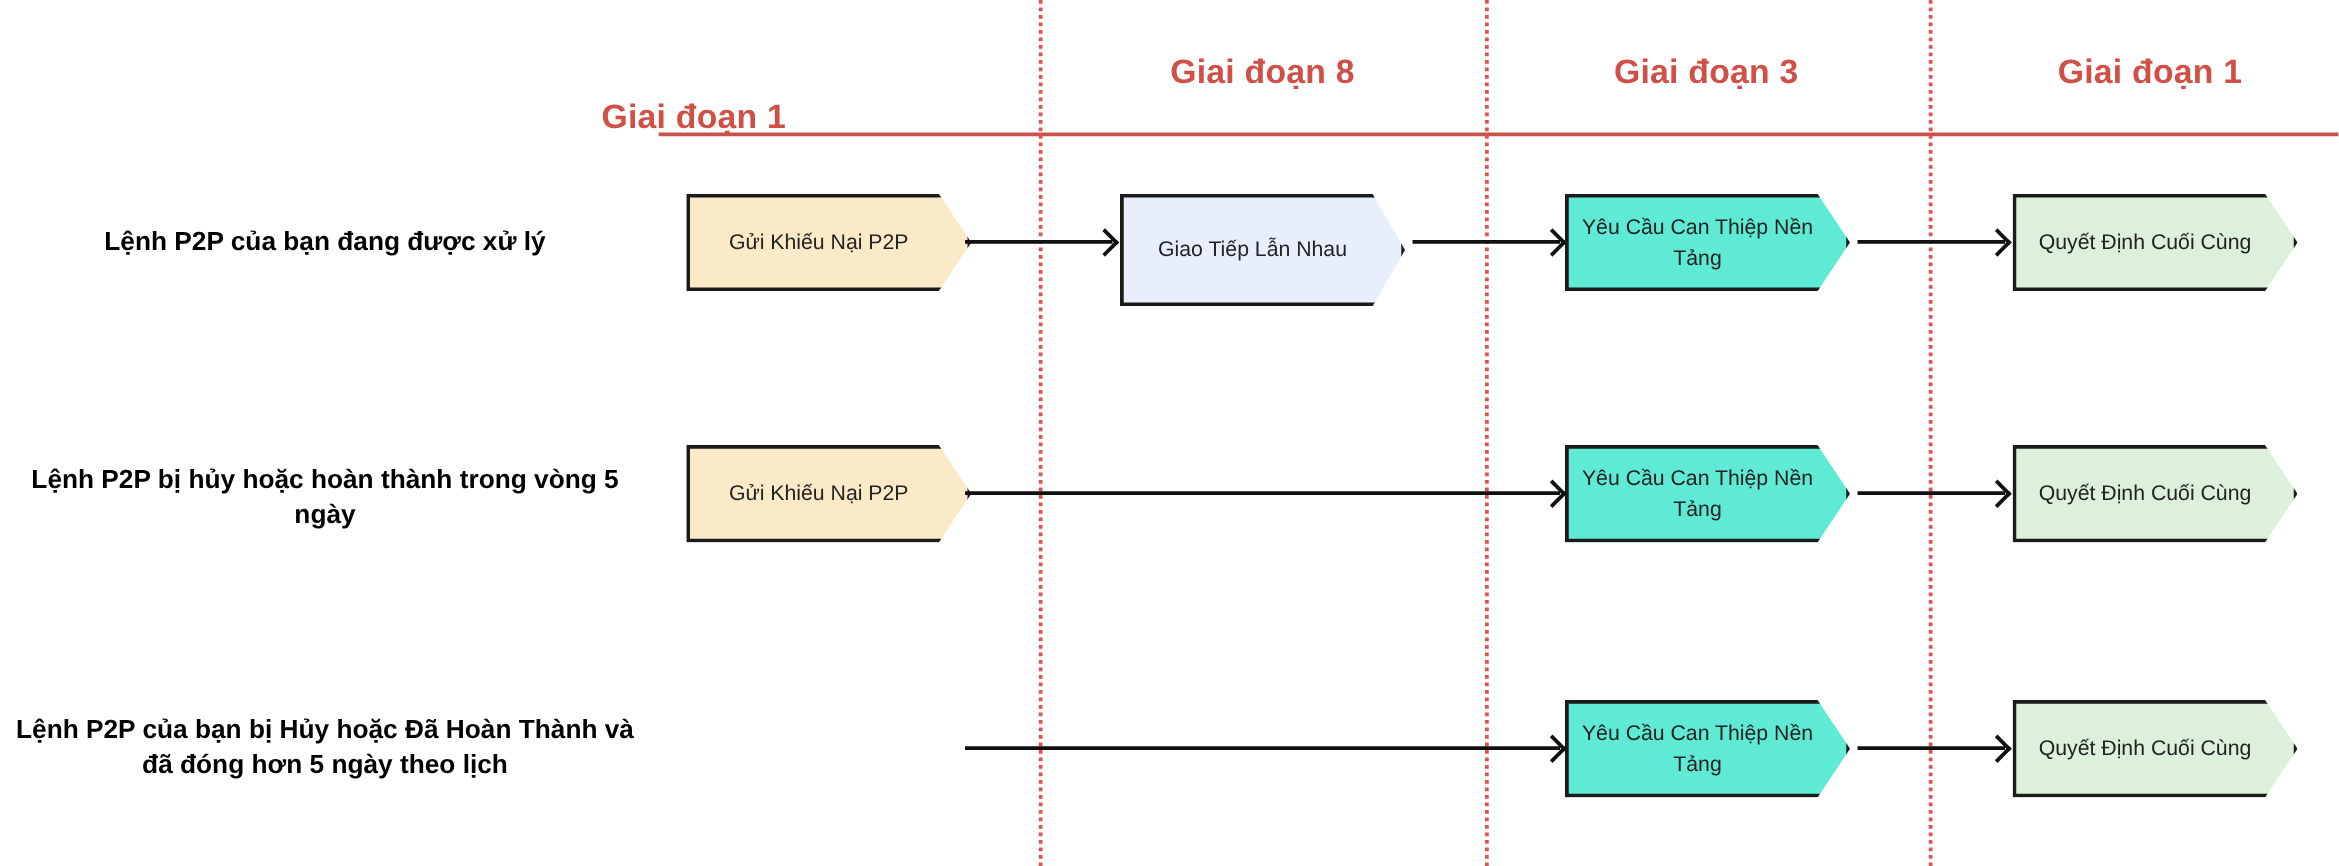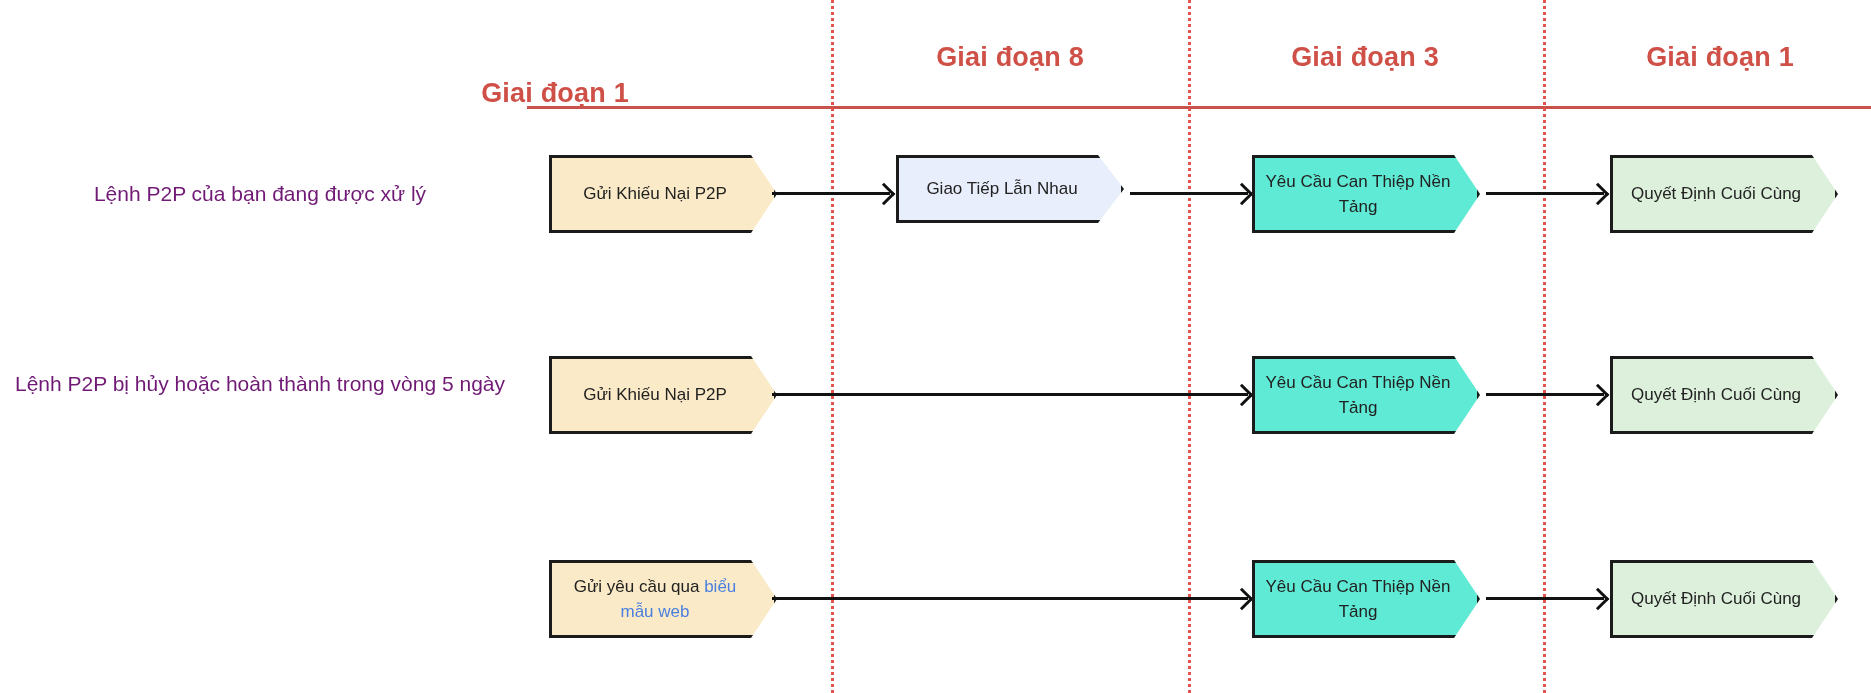--- a/index.html
+++ b/index.html
@@ -49,22 +49,22 @@
     height: 693px;
     border-left: 3px dotted #e0534f;
   }
 
   
   .row-label {
     position: absolute;
     width: 520px;
     text-align: center;
     font-size: 21px;
-    font-weight: normal;
-    color: #701a75;
+    font-weight: bold;
+    color: #000000;
     line-height: 1.35;
   }
   .row-label.left-1 { left: 0px; }
 
   
   .node {
     position: absolute;
     box-sizing: border-box;
     border: 3.5px solid #1b1b1b;
     display: flex;
@@ -120,21 +120,21 @@
   <div class="v-divider" style="left:1543px;"></div>
 
   <div class="row-label left-1" style="top:180px;">Lệnh P2P của bạn đang được xử lý</div>
 
   <div class="node fill-yellow" style="left:538px;top:155px;width:228px;height:78px;">
     <span class="label">Gửi Khiếu Nại P2P</span>
   </div>
 
   <div class="arrow" style="left:772px;top:192px;width:118px;"></div>
 
-  <div class="node fill-blue" style="left:896px;top:155px;width:228px;height:68px;">
+  <div class="node fill-blue" style="left:896px;top:155px;width:228px;height:90px;">
     <span class="label">Giao Tiếp Lẫn Nhau</span>
   </div>
 
   <div class="arrow" style="left:1130px;top:192px;width:118px;"></div>
 
   <div class="node fill-pink" style="left:1252px;top:155px;width:228px;height:78px;">
     <span class="label">Yêu Cầu Can Thiệp Nền Tảng</span>
   </div>
 
   <div class="arrow" style="left:1486px;top:192px;width:118px;"></div>
@@ -154,24 +154,25 @@
   <div class="node fill-pink" style="left:1252px;top:356px;width:228px;height:78px;">
     <span class="label">Yêu Cầu Can Thiệp Nền Tảng</span>
   </div>
 
   <div class="arrow" style="left:1486px;top:393px;width:118px;"></div>
 
   <div class="node fill-green" style="left:1610px;top:356px;width:228px;height:78px;">
     <span class="label">Quyết Định Cuối Cùng</span>
   </div>
 
+  <div class="row-label left-1" style="top:570px;">
+    <div>Lệnh P2P của bạn bị Hủy hoặc Đã Hoàn Thành và</div>
+    <div>đã đóng hơn 5 ngày theo lịch</div>
+  </div>
 
-  <div class="node fill-yellow" style="left:538px;top:560px;width:228px;height:78px;">
-    <span class="label"><span>Gửi yêu cầu qua </span><span class="weblink">biểu mẫu web</span></span>
-  </div>
 
   <div class="arrow" style="left:772px;top:597px;width:476px;"></div>
 
   <div class="node fill-pink" style="left:1252px;top:560px;width:228px;height:78px;">
     <span class="label">Yêu Cầu Can Thiệp Nền Tảng</span>
   </div>
 
   <div class="arrow" style="left:1486px;top:597px;width:118px;"></div>
 
   <div class="node fill-green" style="left:1610px;top:560px;width:228px;height:78px;">

